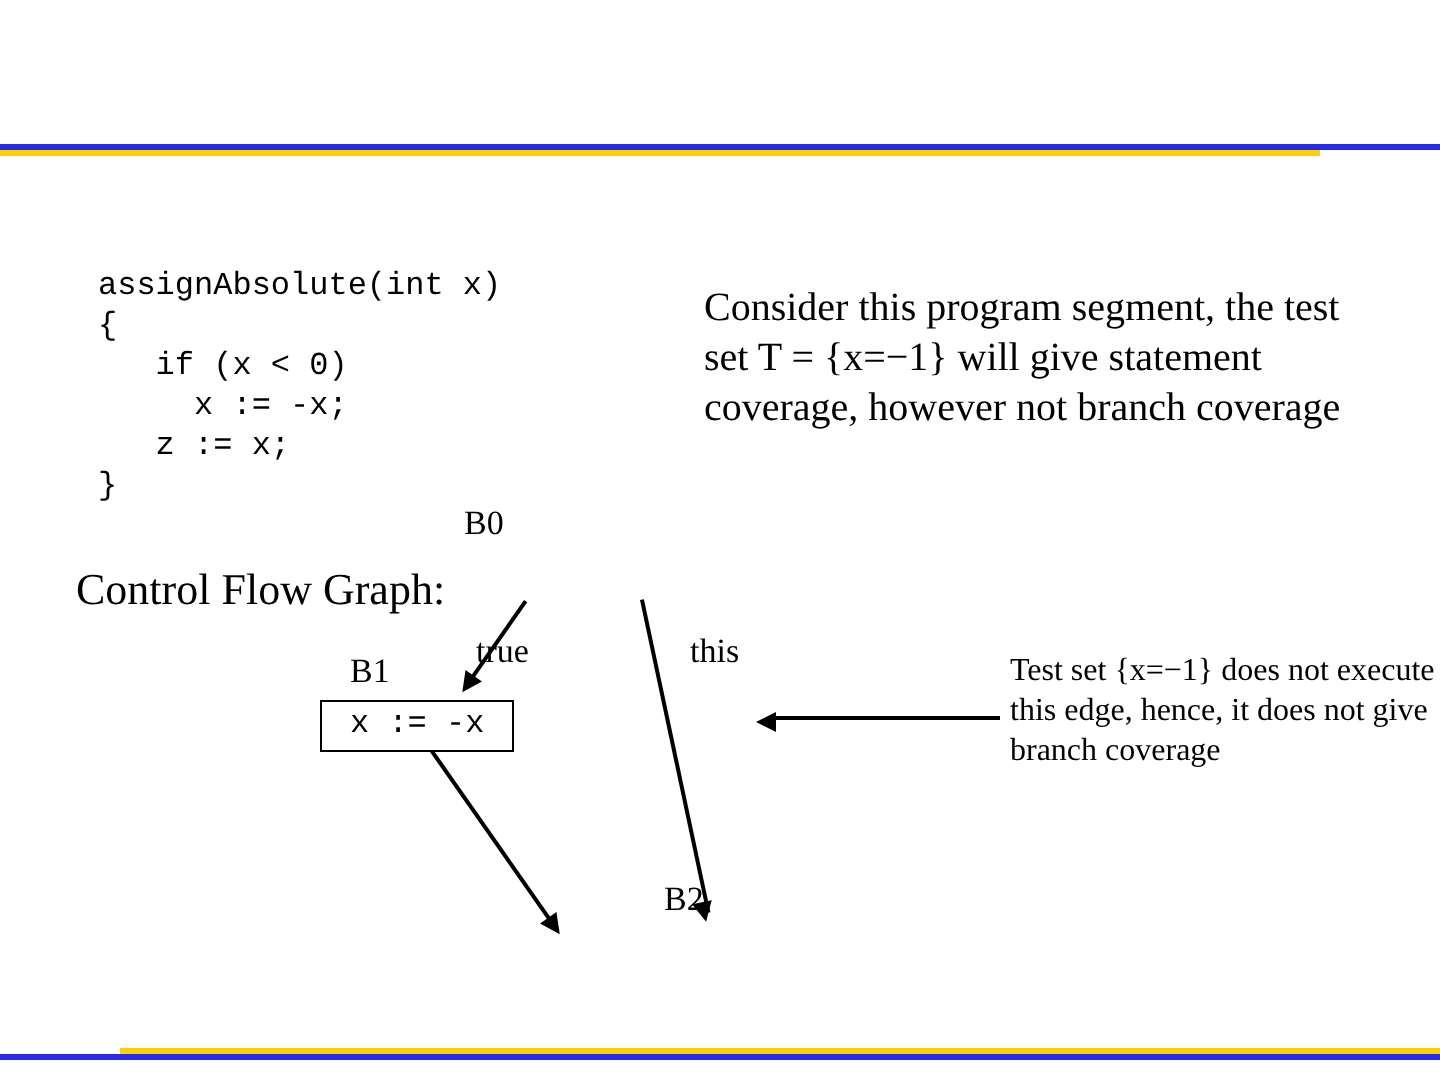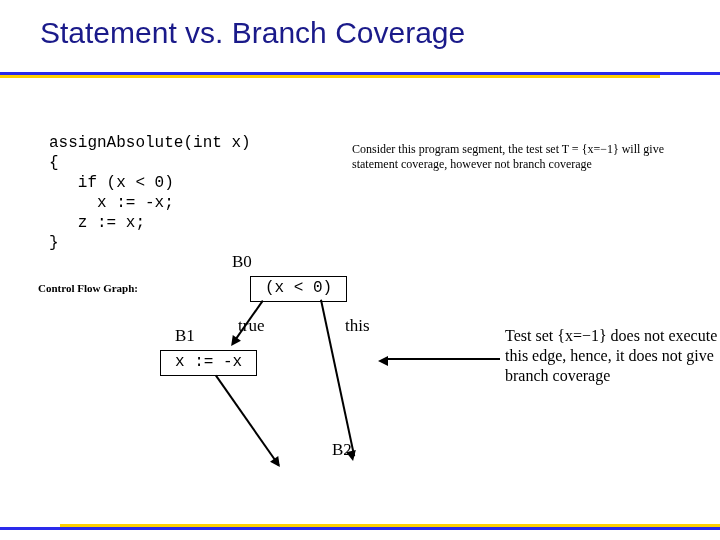--- a/index.html
+++ b/index.html
@@ -53,29 +53,29 @@
     font-family: "Courier New", Courier, monospace;
     font-size: 16px;
     line-height: 1.25;
     white-space: pre;
   }
   .desc {
     position: absolute;
     left: 352px;
     top: 142px;
     width: 330px;
-    font-size: 12px;
+    font-size: 20px;
     line-height: 1.25;
   }
   .cfg-label {
     position: absolute;
     left: 38px;
     top: 282px;
-    font-size: 11px;
-    font-weight: bold;
+    font-size: 22px;
+    font-weight: normal;
   }
   
   .fg {
     position: absolute;
     left: 0; top: 0;
     width: 720px; height: 540px;
     pointer-events: none;
   }
   .box {
     position: absolute;
@@ -127,41 +127,39 @@
     left: 0; top: 3px;
     width: 720px; height: 3px;
     background: #2a2aeb;
   }
 </style>
 </head>
 <body>
 
 <div class="slide">
 
-  <div class="title">Statement vs. Branch Coverage</div>
   <div class="title-underline">
     <div class="bar-blue"></div>
     <div class="bar-yellow"></div>
   </div>
 
   <pre class="code">assignAbsolute(int x)
 {
    if (x &lt; 0)
      x := -x;
    z := x;
 }</pre>
 
   <div class="desc">Consider this program segment, the test set T = {x=−1} will give statement coverage, however not branch coverage</div>
 
   <div class="cfg-label">Control Flow Graph:</div>
 
   <div class="fg">
 
     <div class="label" style="left:232px; top:252px;">B0</div>
-    <div class="box" style="left:250px; top:276px;">(x &lt; 0)</div>
 
     <div class="label" style="left:238px; top:316px;">true</div>
 
     <div class="arrow-line" style="left:262px; top:300px; width:2px; height:48px; transform-origin:top left; transform:rotate(35deg);"></div>
     <div class="arrow-head-down" style="left:229px; top:337px; transform:rotate(35deg);"></div>
 
     <div class="label" style="left:345px; top:316px;">this</div>
     <div class="arrow-line" style="left:320px; top:300px; width:2px; height:160px; transform-origin:top left; transform:rotate(-12deg);"></div>
     <div class="arrow-head-down" style="left:347px; top:451px; transform:rotate(-12deg);"></div>
 

